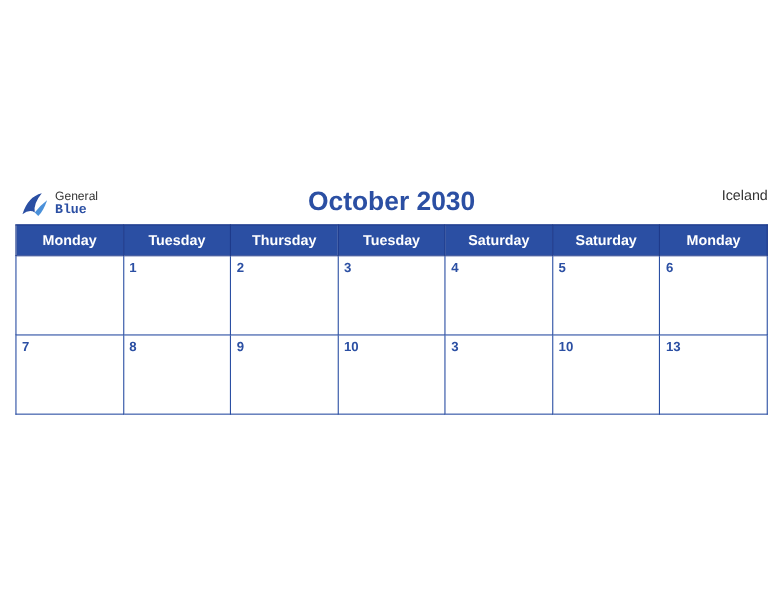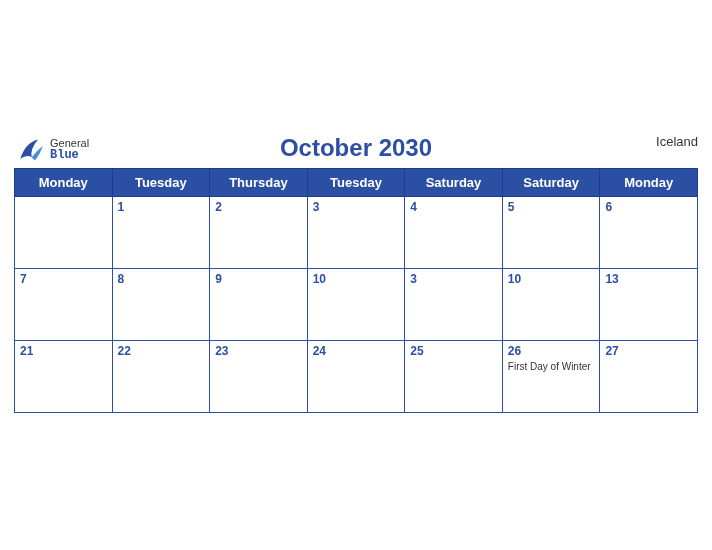--- a/index.html
+++ b/index.html
@@ -181,39 +181,15 @@
           <td>
             <span class="day-number">3</span>
           </td>
           <td>
             <span class="day-number">10</span>
           </td>
           <td>
             <span class="day-number">13</span>
           </td>
         </tr>
-        <tr>
-          <td>
-            <span class="day-number">21</span>
-          </td>
-          <td>
-            <span class="day-number">22</span>
-          </td>
-          <td>
-            <span class="day-number">23</span>
-          </td>
-          <td>
-            <span class="day-number">24</span>
-          </td>
-          <td>
-            <span class="day-number">25</span>
-          </td>
-          <td>
-            <span class="day-number">26</span>
-            <span class="day-event">First Day of Winter</span>
-          </td>
-          <td>
-            <span class="day-number">27</span>
-          </td>
-        </tr>
       </tbody>
   </table>
 </div>
 
 </body></html>

